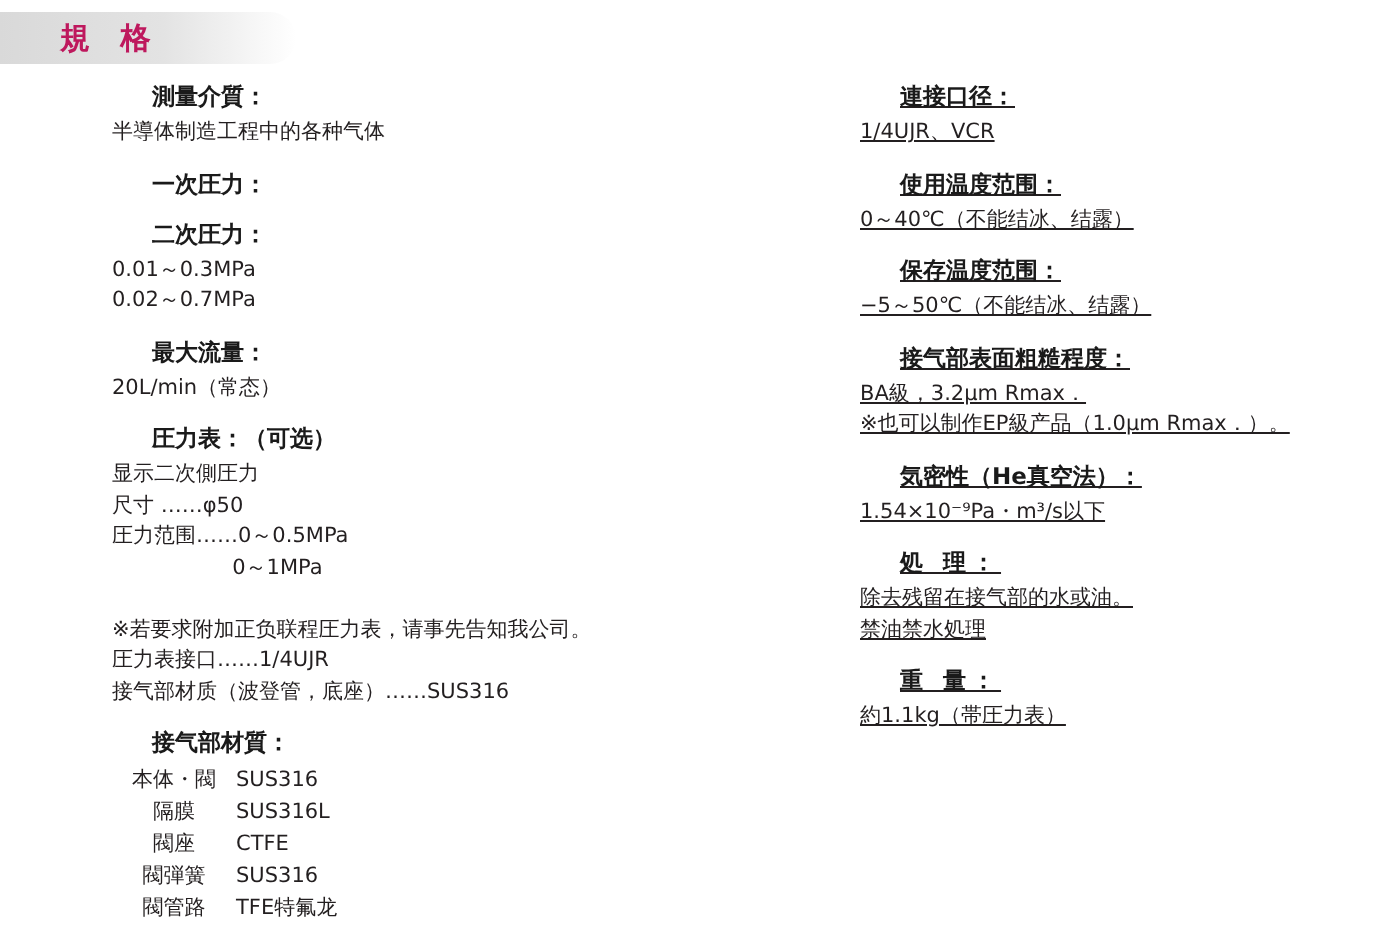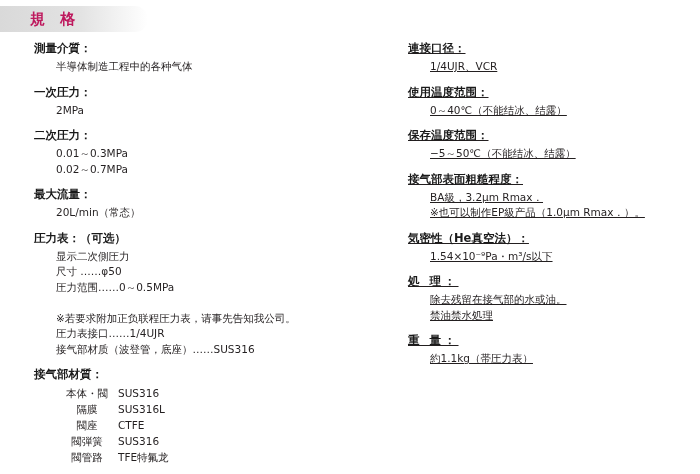--- a/index.html
+++ b/index.html
@@ -70,20 +70,21 @@
   
   .block {
     margin-bottom: 9px;
   }
   .label {
     font-size: 11.5px;
     font-weight: bold;
     color: #1a1a1a;
     line-height: 16px;
     margin-bottom: 3px;
+    margin-left: 42px;
   }
   .label.sp {
     letter-spacing: 3px;
   }
   .val {
     font-size: 10.5px;
     color: #231f20;
     line-height: 15.5px;
     padding-left: 22px;
     white-space: pre;
@@ -127,39 +128,39 @@
 
   <div class="col col-left">
 
     <div class="block">
       <div class="label">測量介質：</div>
       <div class="val">半導体制造工程中的各种气体</div>
     </div>
 
     <div class="block">
       <div class="label">一次圧力：</div>
-      <div class="val">2MPa</div>
     </div>
 
     <div class="block">
       <div class="label">二次圧力：</div>
       <div class="val-row">0.01～0.3MPa</div>
       <div class="val-row">0.02～0.7MPa</div>
     </div>
 
     <div class="block">
       <div class="label">最大流量：</div>
       <div class="val">20L/min（常态）</div>
     </div>
 
     <div class="block">
       <div class="label">圧力表：（可选）</div>
       <div class="val-row">显示二次側圧力</div>
       <div class="val-row">尺寸 ……φ50</div>
       <div class="val-row">圧力范围……0～0.5MPa</div>
+      <div class="val-row">                  0～1MPa</div>
       <div class="val-row">&nbsp;</div>
       <div class="val-row">※若要求附加正负联程圧力表，请事先告知我公司。</div>
       <div class="val-row">圧力表接口……1/4UJR</div>
       <div class="val-row">接气部材质（波登管，底座）……SUS316</div>
     </div>
 
     <div class="block">
       <div class="label">接气部材質：</div>
       <div class="mat-table">
         <div class="mat-row">

